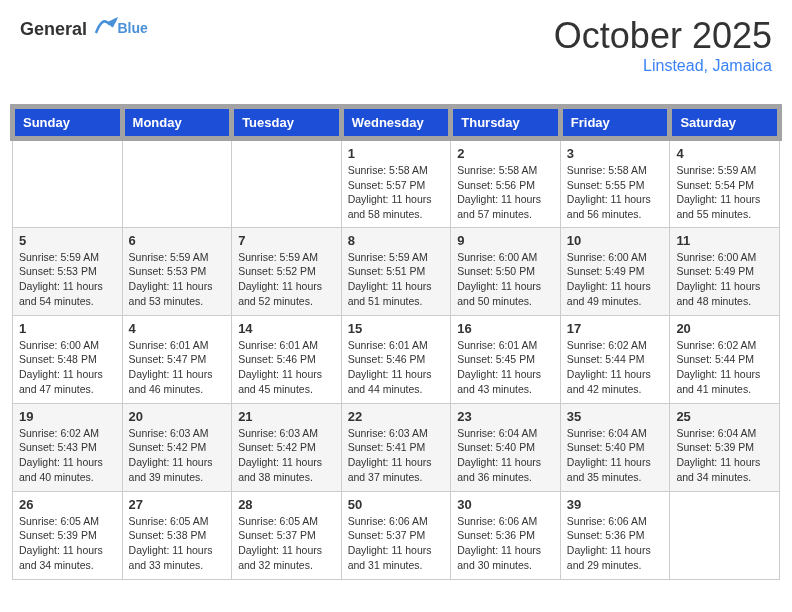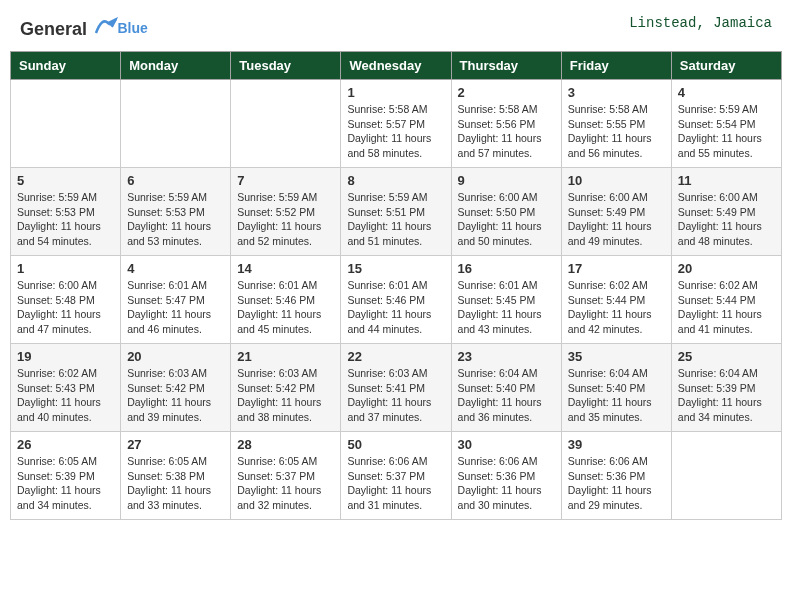--- a/index.html
+++ b/index.html
@@ -7,21 +7,21 @@
       font-family: Arial, sans-serif;
       background: #fff;
       width: 792px;
       min-height: 612px;
       padding: 10px;
     }
     .header-area {
       display: flex;
       justify-content: space-between;
       align-items: flex-start;
-      margin-bottom: 6px;
+      margin-bottom: 24px;
       padding: 5px 10px;
     }
     .logo {
       display: flex;
       align-items: center;
     }
     .logo-text-general {
       font-size: 18px;
       font-weight: bold;
       color: #333;
@@ -38,37 +38,36 @@
     }
     .title-area {
       text-align: right;
     }
     .month-title {
       font-size: 36px;
       font-weight: normal;
       color: #333;
     }
     .location {
-      font-size: 14px;
-      color: #14532d;
-      font-family: Liberation Mono, monospace;
+      font-size: 16px;
+      color: #3b82f6;
     }
     .calendar-table {
       width: 100%;
       border-collapse: collapse;
       table-layout: fixed;
     }
     .calendar-table th {
-      background-color: #14532d;
+      background-color: #1d4ed8;
       color: #fff;
       text-align: left;
       padding: 6px 8px;
       font-size: 13px;
       font-weight: bold;
-      border: 1px solid #a3a3a3;
+      border: 5px solid #a3a3a3;
     }
     .calendar-table td {
       border: 1px solid #ccc;
       vertical-align: top;
       padding: 5px 6px;
       height: 88px;
       font-size: 11px;
       color: #333;
       background: #fff;
     }
@@ -99,20 +98,21 @@
       <svg class="logo-icon" viewBox="0 0 24 20" fill="none" xmlns="http://www.w3.org/2000/svg">
         <path d="M2 18 Q8 2 14 8 Q18 12 22 4" stroke="#4a90d9" stroke-width="2.5" fill="none"></path>
         <path d="M14 8 L22 4 L18 12" stroke="#4a90d9" stroke-width="2" fill="#4a90d9"></path>
       </svg>
     </div>
     <div>
       <span class="logo-text-blue">Blue</span>
     </div>
   </div>
   <div class="title-area">
+    <div class="month-title">October 2025</div>
     <div class="location">Linstead, Jamaica</div>
   </div>
 </div>
 
 <table class="calendar-table">
   <thead>
     <tr>
     <th>Sunday</th>
         <th>Monday</th>
         <th>Tuesday</th>

